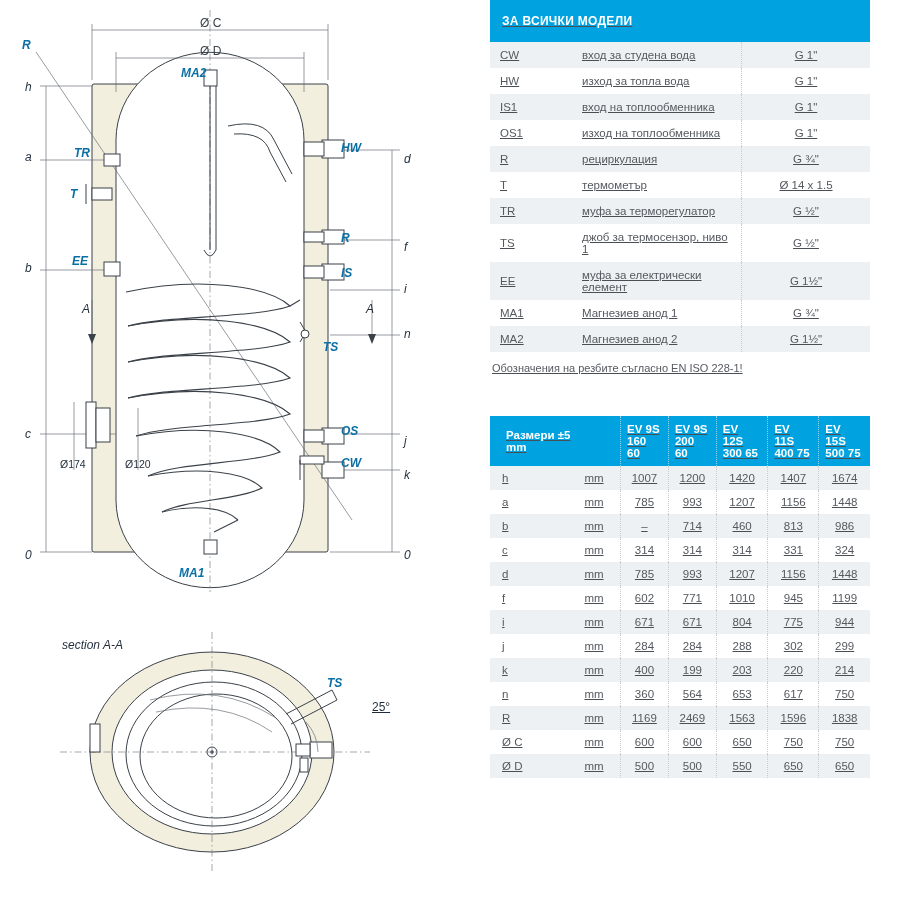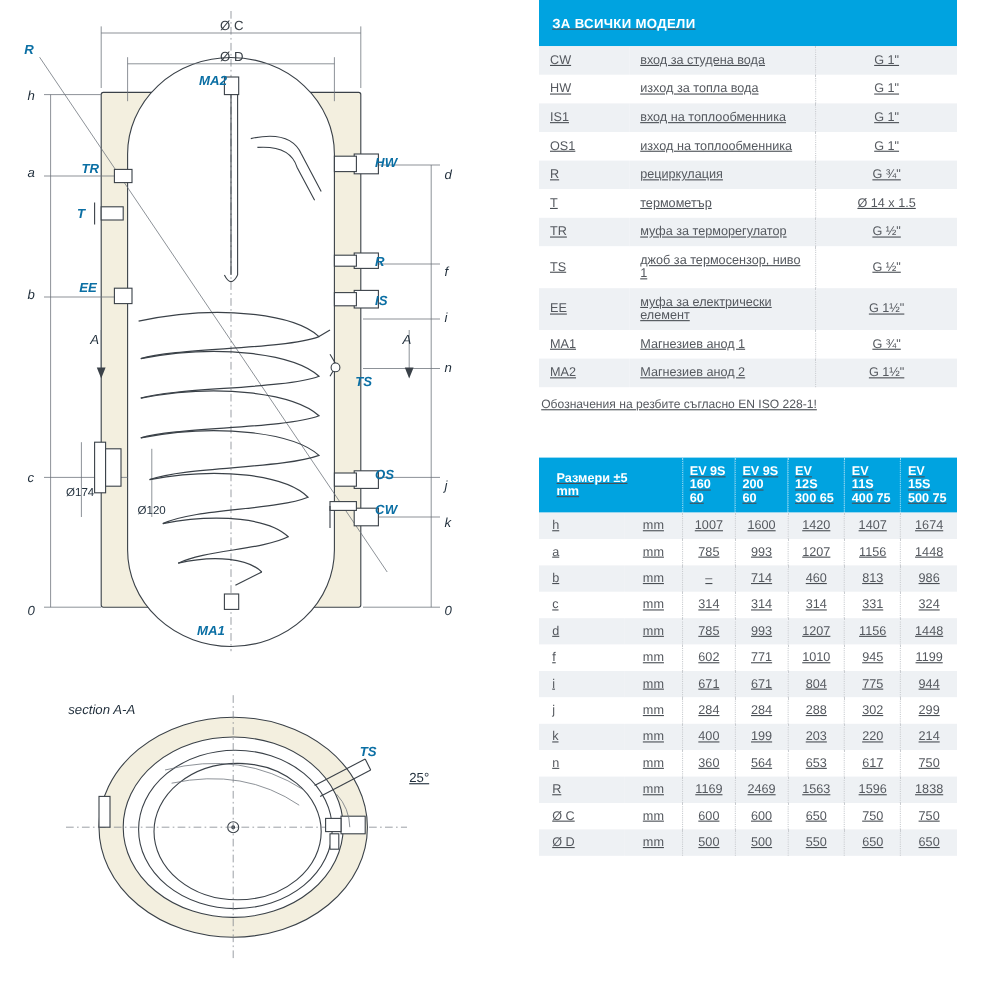--- a/index.html
+++ b/index.html
@@ -203,21 +203,21 @@
         <div class="lbl ital" style="left: 404px; top: 240px;">f</div>
         <div class="lbl blue" style="left: 341px; top: 266px;">IS</div>
         <div class="lbl ital" style="left: 404px; top: 282px;">i</div>
         <div class="lbl ital" style="left: 404px; top: 327px;">n</div>
         <div class="lbl blue" style="left: 323px; top: 340px;">TS</div>
         <div class="lbl blue" style="left: 341px; top: 424px;">OS</div>
         <div class="lbl ital" style="left: 404px; top: 434px;">j</div>
         <div class="lbl blue" style="left: 341px; top: 456px;">CW</div>
         <div class="lbl ital" style="left: 404px; top: 468px;">k</div>
         <div class="lbl ital" style="left: 25px; top: 427px;">c</div>
-        <div class="lbl small" style="left: 60px; top: 442px;">Ø174</div>
+        <div class="lbl small" style="left: 60px; top: 458px;">Ø174</div>
         <div class="lbl small" style="left: 125px; top: 458px;">Ø120</div>
         <div class="lbl ital" style="left: 25px; top: 548px;">0</div>
         <div class="lbl ital" style="left: 404px; top: 548px;">0</div>
         <div class="lbl blue" style="left: 179px; top: 566px;">MA1</div>
         <div class="lbl ital" style="left: 62px; top: 638px;">section A-A</div>
         <div class="lbl blue" style="left: 327px; top: 676px;">TS</div>
         <div class="lbl " style="left: 372px; top: 700px; text-decoration: underline;">25°</div>
       </div>
   </div>
 
@@ -299,21 +299,21 @@
             <th>EV 12S<br>300 65</th>
             <th>EV 11S<br>400 75</th>
             <th>EV 15S<br>500 75</th>
           </tr>
       </thead>
       <tbody id="t2body">
           <tr class="alt">
             <td class="rowh">h</td>
             <td class="unit">mm</td>
             <td>1007</td>
-            <td>1600</td>
+            <td>1200</td>
             <td>1420</td>
             <td>1407</td>
             <td>1674</td>
           </tr>
           <tr>
             <td class="rowh">a</td>
             <td class="unit">mm</td>
             <td>785</td>
             <td>993</td>
             <td>1207</td>

